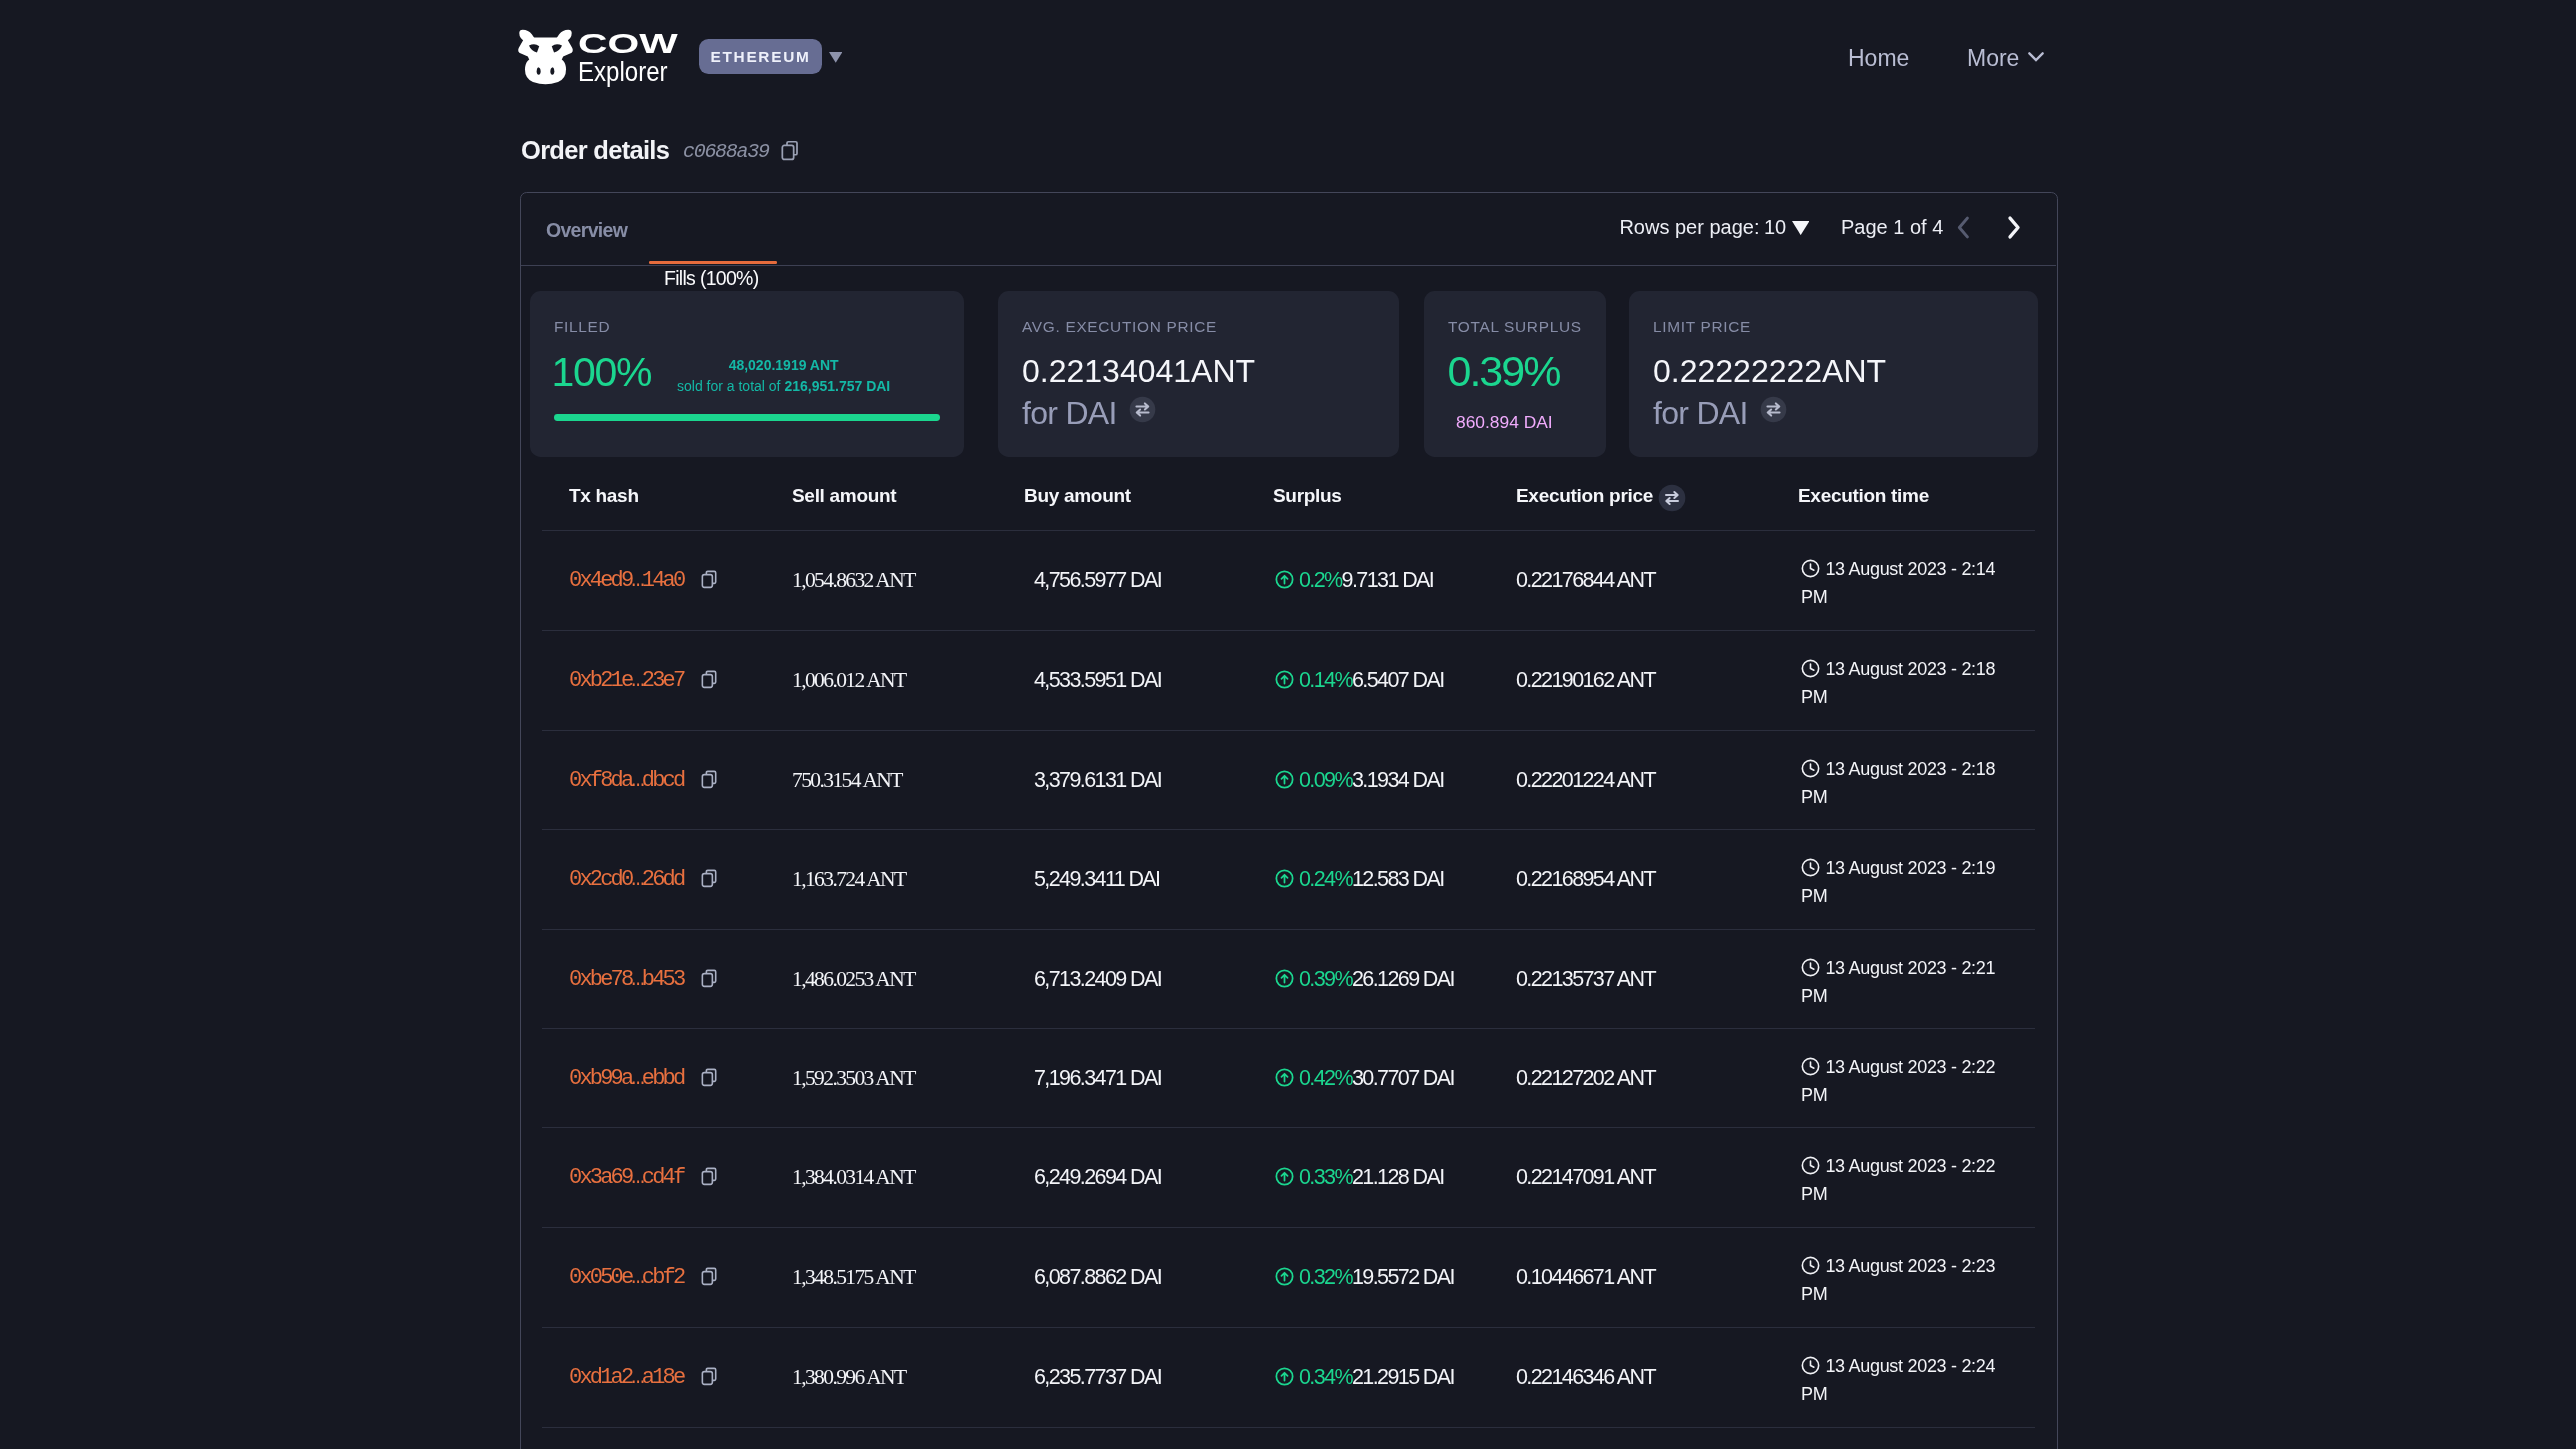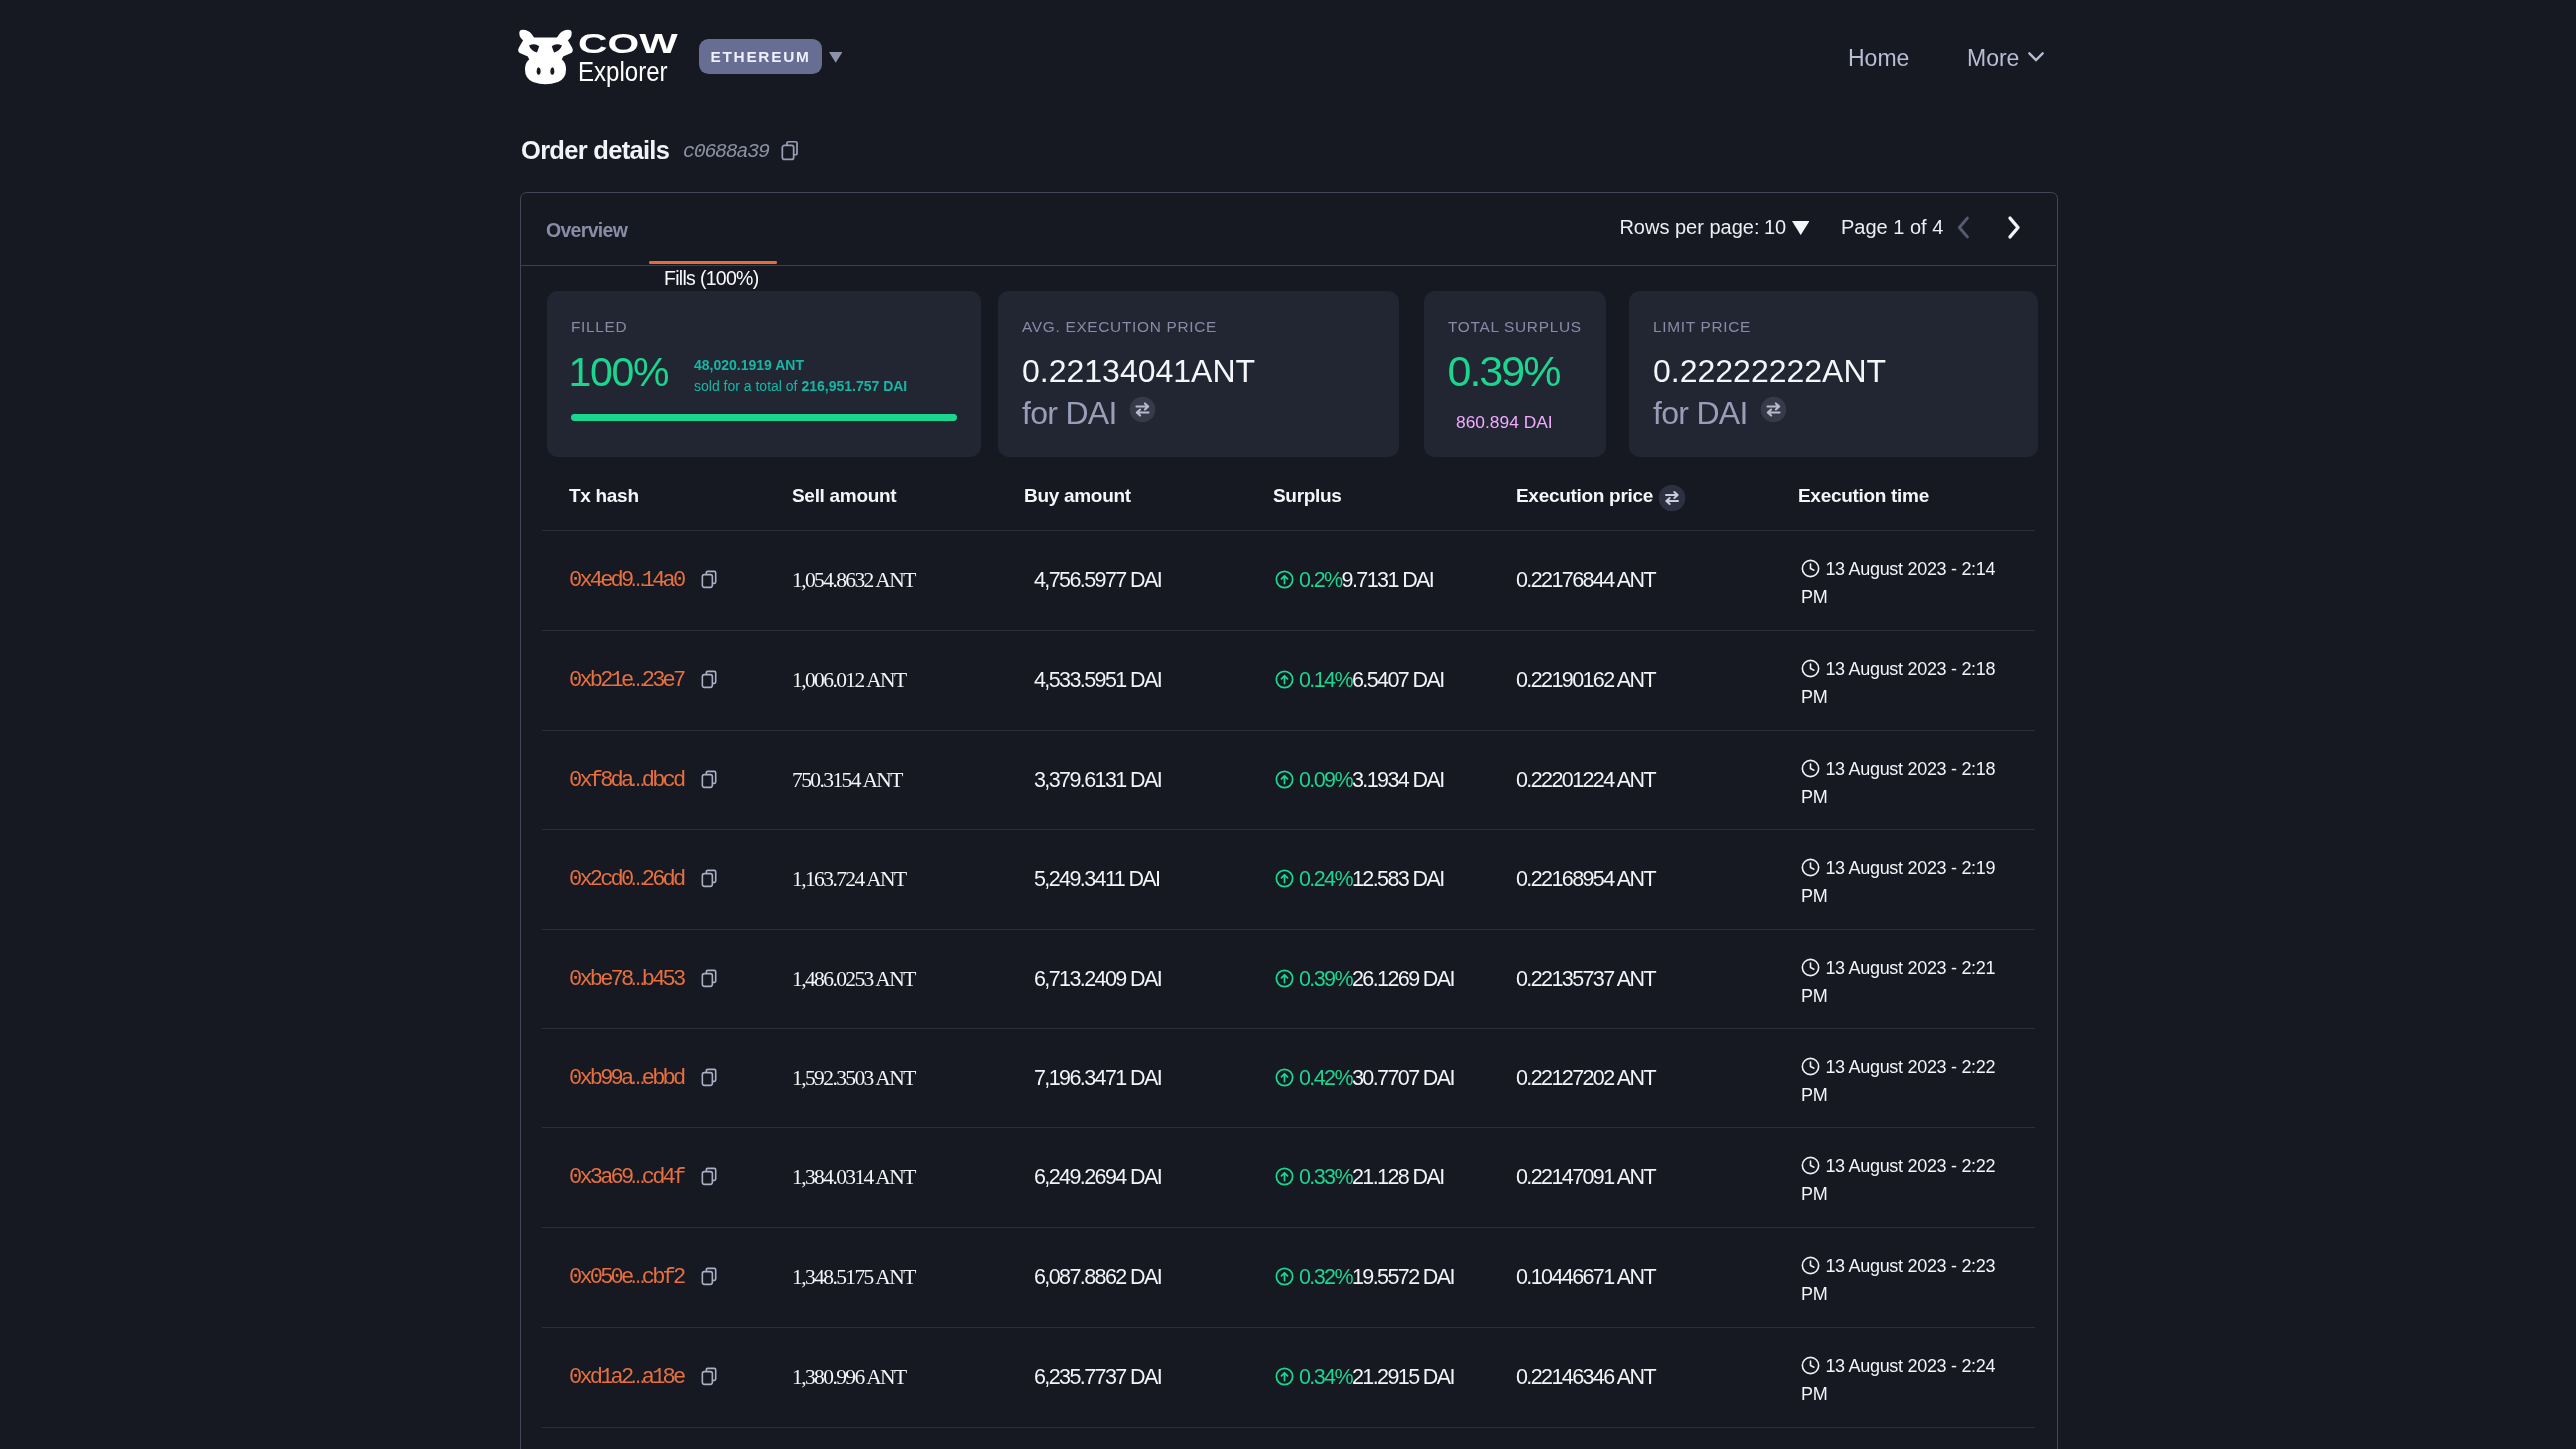--- a/index.html
+++ b/index.html
@@ -45,21 +45,21 @@
 #pager { left:1093px; top:21px; width:436px; height:27px; font-size:20px; color:#eceef5; }
 #pager .rpp { position:absolute; left:5.4px; top:2px; }
 #pager .ten { position:absolute; left:150px; top:2px; }
 #pager .tri { position:absolute; left:178px; top:6.7px; }
 #pager .pg { position:absolute; left:227px; top:2px; }
 #pager .chl { position:absolute; left:340px; top:0px; }
 #pager .chr { position:absolute; left:392px; top:0px; }
 
 
 .card { position:absolute; top:98px; height:166px; background:#222532; border-radius:10.7px; }
-#card1 { left:26px; width:434px; }
+#card1 { left:9px; width:434px;text-align:center; }
 #card2 { left:477px; width:401px; }
 #card3 { left:903px; width:182px; }
 #card4 { left:1108px; width:409px; }
 .card .label { position:absolute; left:24px; top:27px; font-size:15.4px; letter-spacing:0.7px; color:#868ca6; }
 #card1 .pct { position:absolute; left:21.5px; top:58px; font-size:41px; letter-spacing:-1.3px; color:#1bd68f; }
 #card1 .amts { position:absolute; left:147px; top:64px; font-size:14px; line-height:21px; color:#14b8a6; }
 #card1 .bar { position:absolute; left:24px; top:123px; width:386px; height:6.7px; border-radius:3.4px; background:#1bd68f; }
 .bigval { position:absolute; left:24px; top:62px; font-size:32px; letter-spacing:0px; color:#f5f6fa; white-space:nowrap; }
 .fordai { position:absolute; left:24px; top:104px; font-size:32px; letter-spacing:-0.7px; color:#989db8; }
 .swapc { position:absolute; top:105px; left:131px; }

